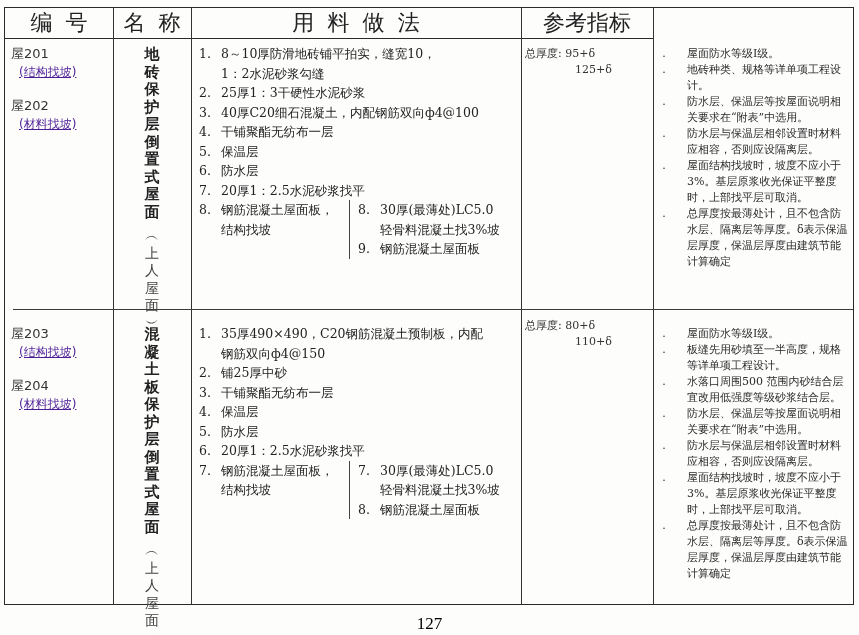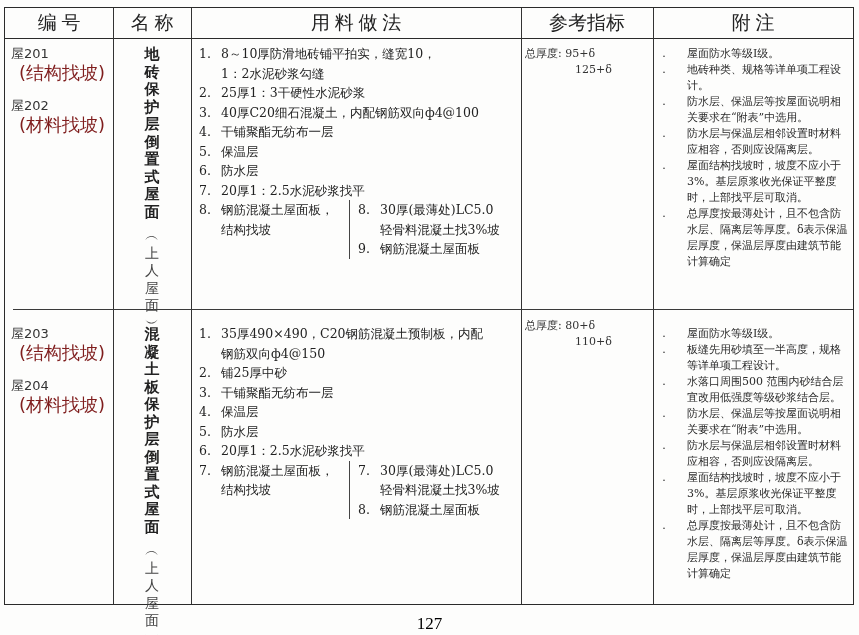--- a/index.html
+++ b/index.html
@@ -5,27 +5,27 @@
   html, body { margin: 0; padding: 0; }
   body {
     width: 859px; height: 635px; background: #fdfdfc; position: relative; overflow: hidden;
     font-family: "DejaVu Serif", "Liberation Serif", serif; color: #1e1e1e;
   }
   .table {
     position: absolute; left: 4px; top: 7px; width: 850px; height: 598px;
     border: 1.5px solid #2a2a2a; box-sizing: border-box;
   }
   .hdr { position: absolute; top: 0; height: 31px; border-bottom: 1.5px solid #2a2a2a; box-sizing: border-box;
-    display: flex; align-items: center; justify-content: center; font-family: Liberation Serif, serif;
-    font-size: 19px; color: #222; }
+    display: flex; align-items: center; justify-content: center; font-family: Liberation Mono, monospace;
+    font-size: 22px; color: #222; }
   .vline { position: absolute; top: 0; bottom: 0; width: 0; border-left: 1px solid #333; }
   .hline { position: absolute; left: 8px; right: 0; height: 0; border-top: 1.6px solid #3a3a3a; }
   .cell { position: absolute; box-sizing: border-box; }
   .code { font-family: "DejaVu Sans", sans-serif; font-size: 13px; color: #333; line-height: 19px; }
-  .code .sub { color: #7f1d1d; padding-left: 8px; font-size: 18px; }
+  .code .sub { color: #4c1d95; padding-left: 8px; font-size: 12px; text-decoration: underline; }
   .code .gap { height: 14px; }
   .name { display: flex; flex-direction: column; align-items: center; font-family: "DejaVu Sans", sans-serif;
     font-weight: bold; font-size: 15px; line-height: 17.5px; color: #222; }
   .name .paren { font-weight: normal; font-size: 14px; color: #444; margin-top: 6px; display: flex; flex-direction: column; align-items: center; }
   .steps { font-size: 12.5px; line-height: 19.5px; color: #222; }
   .steps .row { display: flex; }
   .steps .num { width: 22px; flex: none; }
   .steps .txt { flex: 1; }
   .split { display: flex; margin-top: 0; }
   .split .left { width: 150px; }
@@ -41,21 +41,20 @@
 </style>
 </head>
 <body>
 
 <div class="table">
 
   <div class="hdr" style="left:0;width:108px;">编  号</div>
   <div class="hdr" style="left:108px;width:78px;">名 称</div>
   <div class="hdr" style="left:186px;width:330px;">用  料  做  法</div>
   <div class="hdr" style="left:516px;width:132px;">参考指标</div>
-  <div class="hdr" style="left:648px;right:0;">附    注</div>
 
   <div class="vline" style="left:108px;"></div>
   <div class="vline" style="left:186px;"></div>
   <div class="vline" style="left:516px;"></div>
   <div class="vline" style="left:648px;"></div>
 
   <div class="hline" style="top:301px;"></div>
 
   <div class="cell code" style="left:6px;top:36px;width:100px;">
     <div>屋201</div>

